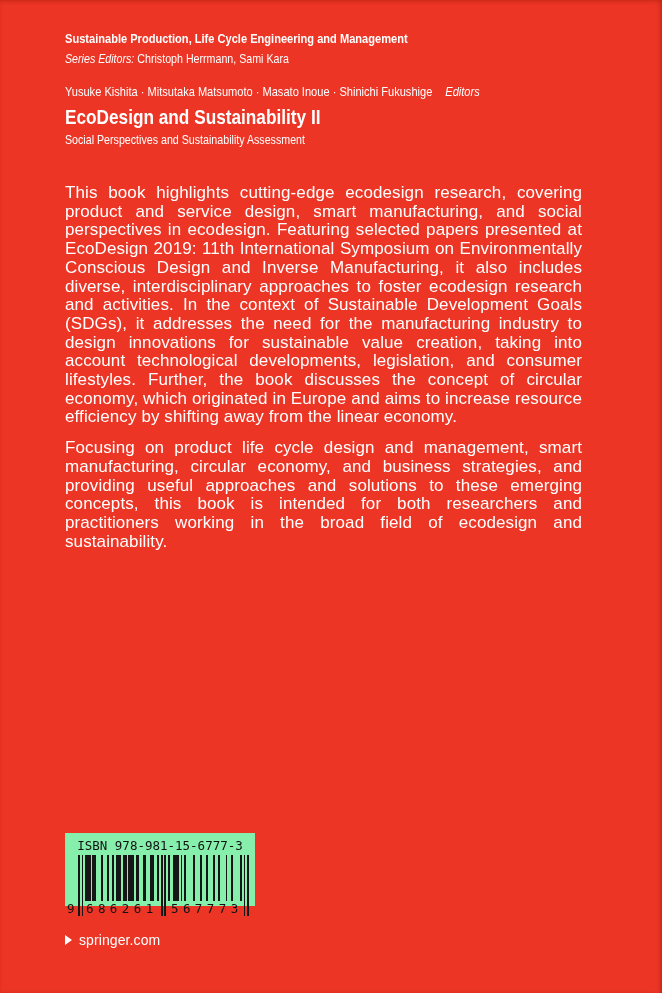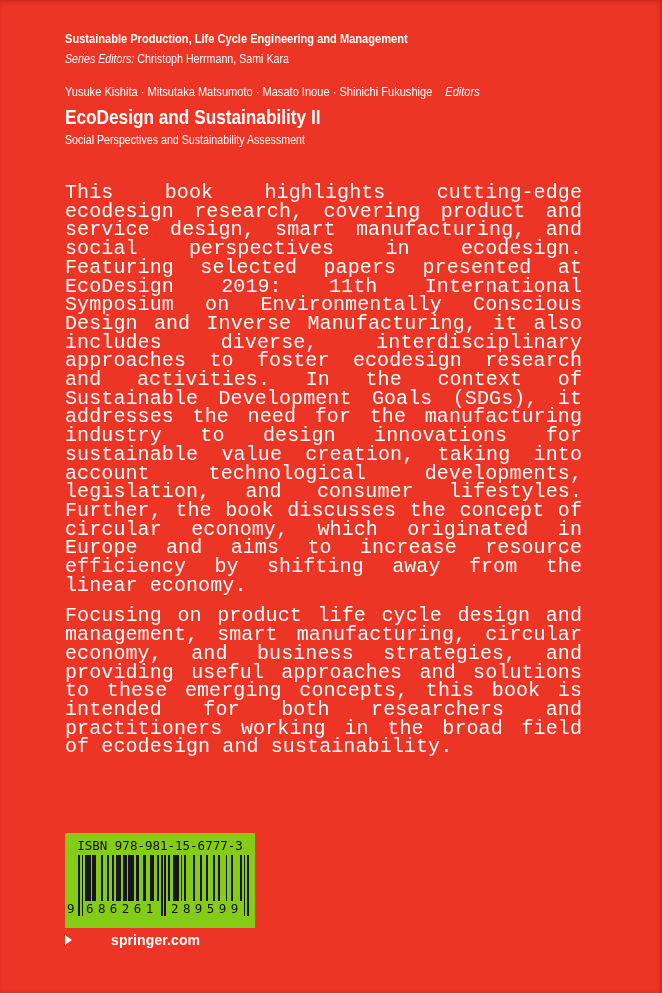--- a/index.html
+++ b/index.html
@@ -21,50 +21,50 @@
   .series-title  { font-weight:700; font-size:13.5px; line-height:16px; }
   .series-editors{ font-size:13px; line-height:16px; margin-top:4px; }
   .series-editors .lbl { font-style:italic; }
   .byline        { font-size:13.5px; line-height:16px; margin-top:17px; }
   .byline .editors-label { font-style:italic; margin-left:12px; }
   .book-title    { font-size:21px; font-weight:700; line-height:23px; margin-top:5px; }
   .book-subtitle { font-size:13px; line-height:16px; margin-top:4px; }
   
   .description {
     position:absolute; left:65px; top:184px; width:517px; color:#fff;
-    font-family:Liberation Mono, monospace; font-size:20px; line-height:18.7px;
+    font-family:Liberation Sans, sans-serif; font-size:17px; line-height:18.7px;
     text-align:justify; letter-spacing:.1px;
   }
   .description p { margin:0; }
   .description p + p { margin-top:12px; }
   
   .barcode-box {
-    position:absolute; left:65px; top:833px; width:190px; height:95px;
-    background:#84cc16;
+    position:absolute; left:65px; top:833px; width:190px; height:73px;
+    background:#86efac;
   }
   .isbn-line {
     font-family:"DejaVu Sans Mono", monospace; font-size:12.5px; color:#111;
     text-align:center; padding-top:5px; line-height:15px; white-space:nowrap;
   }
   .ean { position:relative; width:171px; height:66px; margin:2px 0 0 13px; }
   .ean svg { display:block; }
   .ean-digits span {
     position:absolute; top:47px; color:#111;
     font-family:"DejaVu Sans Mono", monospace; font-size:12.5px; line-height:14px;
   }
   .digit-left    { left:-11px; }
   .digit-group-1 { left:8px;  letter-spacing:4.4px; }
   .digit-group-2 { left:93px; letter-spacing:4.4px; }
   
   .footer { position:absolute; left:65px; top:932px; display:flex; align-items:center; color:#fff; }
   .arrow {
     width:0; height:0; margin-right:7px;
     border-left:7px solid #fff; border-top:5px solid transparent; border-bottom:5px solid transparent;
   }
-  .site { font-weight:700; font-size:14px; letter-spacing:.1px;margin-left:32px; }
+  .site { font-weight:400; font-size:14px; letter-spacing:.1px; }
 </style>
 </head>
 <body style="background: rgb(236, 53, 37);">
 
 <div class="cover">
 
   <div class="header">
     <div class="series-title">Sustainable Production, Life Cycle Engineering and Management</div>
     <div class="series-editors">
       <span class="lbl">Series Editors:</span>
@@ -127,21 +127,21 @@
           <rect x="140.40" y="0" width="1.85" height="46" fill="#161616" shape-rendering="crispEdges"></rect>
           <rect x="147.60" y="0" width="1.85" height="46" fill="#161616" shape-rendering="crispEdges"></rect>
           <rect x="153.00" y="0" width="1.85" height="46" fill="#161616" shape-rendering="crispEdges"></rect>
           <rect x="162.00" y="0" width="1.85" height="46" fill="#161616" shape-rendering="crispEdges"></rect>
           <rect x="165.60" y="0" width="1.85" height="61" fill="#161616" shape-rendering="crispEdges"></rect>
           <rect x="169.20" y="0" width="1.85" height="61" fill="#161616" shape-rendering="crispEdges"></rect>
         </svg>
       <div class="ean-digits">
         <span class="digit-left">9</span>
         <span class="digit-group-1">686261</span>
-        <span class="digit-group-2">289599</span>
+        <span class="digit-group-2">567773</span>
       </div>
     </div>
   </div>
 
   <div class="footer">
     <span class="arrow"></span>
     <span class="site">springer.com</span>
   </div>
 
 </div>

